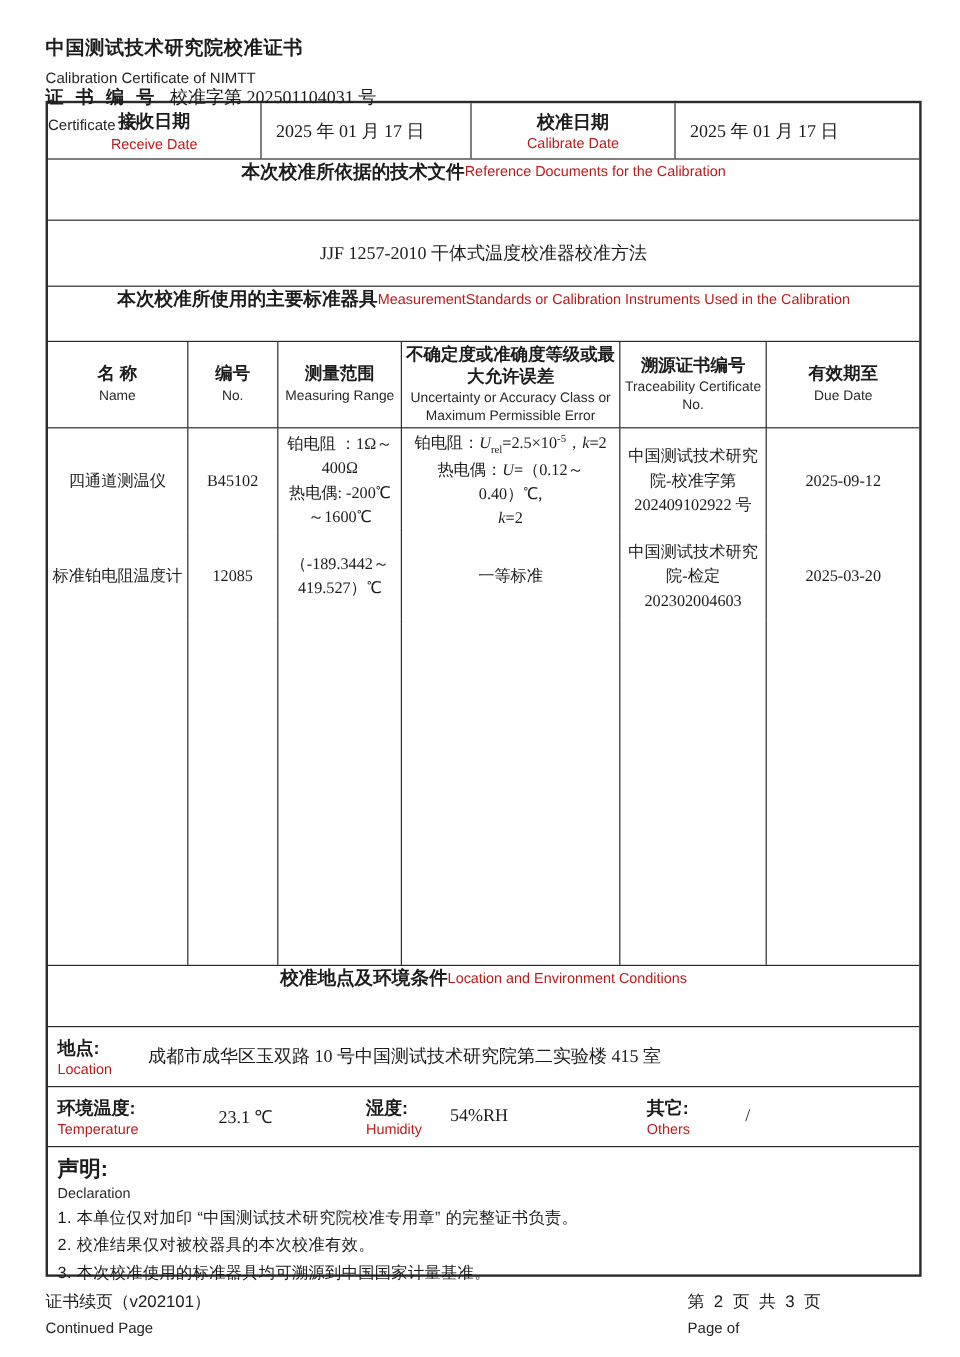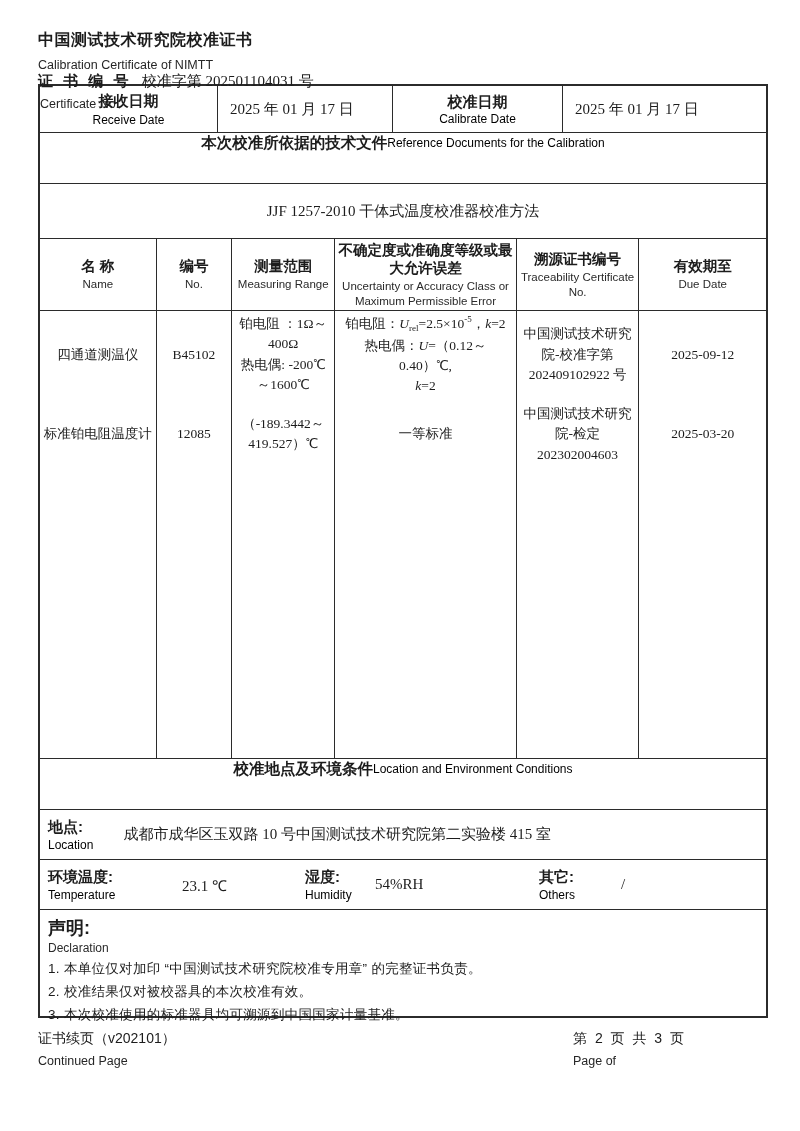--- a/index.html
+++ b/index.html
@@ -21,21 +21,21 @@
   .dh-cert-label { font-weight:bold; letter-spacing:3px;margin-top:36px; }
   .dh-cert-value { font-family:"Liberation Serif", serif; margin-left:6px; }
   .dh-cert-en { font-size:12.5px; margin-top:6px; margin-left:2px; color:#262626; }
 
   
   .frame { width:730px; border:2px solid #2b2b2b; margin-top:2px; }
   .frame > div { border-top:1px solid #2b2b2b; }
   .frame > div:first-child { border-top:none; }
 
   .cn-b { font-weight:bold; font-size:15px; }
-  .en-s { font-size:12px; color:#000000; }
+  .en-s { font-size:12px; color:#b91c1c; }
   .serif { font-family:"Liberation Serif", serif; }
 
   
   .dates-row { display:flex; height:46px; }
   .dates-row > div { height:100%; display:flex; flex-direction:column; justify-content:center; }
   .d-label { width:177px; text-align:center; }
   .d-label .en-s { margin-top:2px; }
   .d-value { width:175px; border-left:1px solid #2b2b2b; padding-left:12px; font-size:15px; }
   .d-label2 { width:170px; border-left:1px solid #2b2b2b; text-align:center; }
   .d-value2 { width:204px; border-left:1px solid #2b2b2b; padding-left:12px; font-size:15px; }
@@ -140,20 +140,24 @@
     </div>
 
     <div class="sec sec-ref">
       <div class="cn-b">本次校准所依据的技术文件</div>
       <div class="en-s">Reference Documents for the Calibration</div>
     </div>
     <div class="ref-content serif">
       <span>JJF 1257-2010 干体式温度校准器校准方法</span>
     </div>
 
+    <div class="sec sec-std">
+      <div class="cn-b">本次校准所使用的主要标准器具</div>
+      <div class="en-s">MeasurementStandards or Calibration Instruments Used in the Calibration</div>
+    </div>
 
     <div class="std-wrap">
       <table class="std">
         <colgroup>
           <col class="col-name">
             <col class="col-no">
             <col class="col-range">
           <col class="col-unc">
             <col class="col-trace">
             <col class="col-due">

